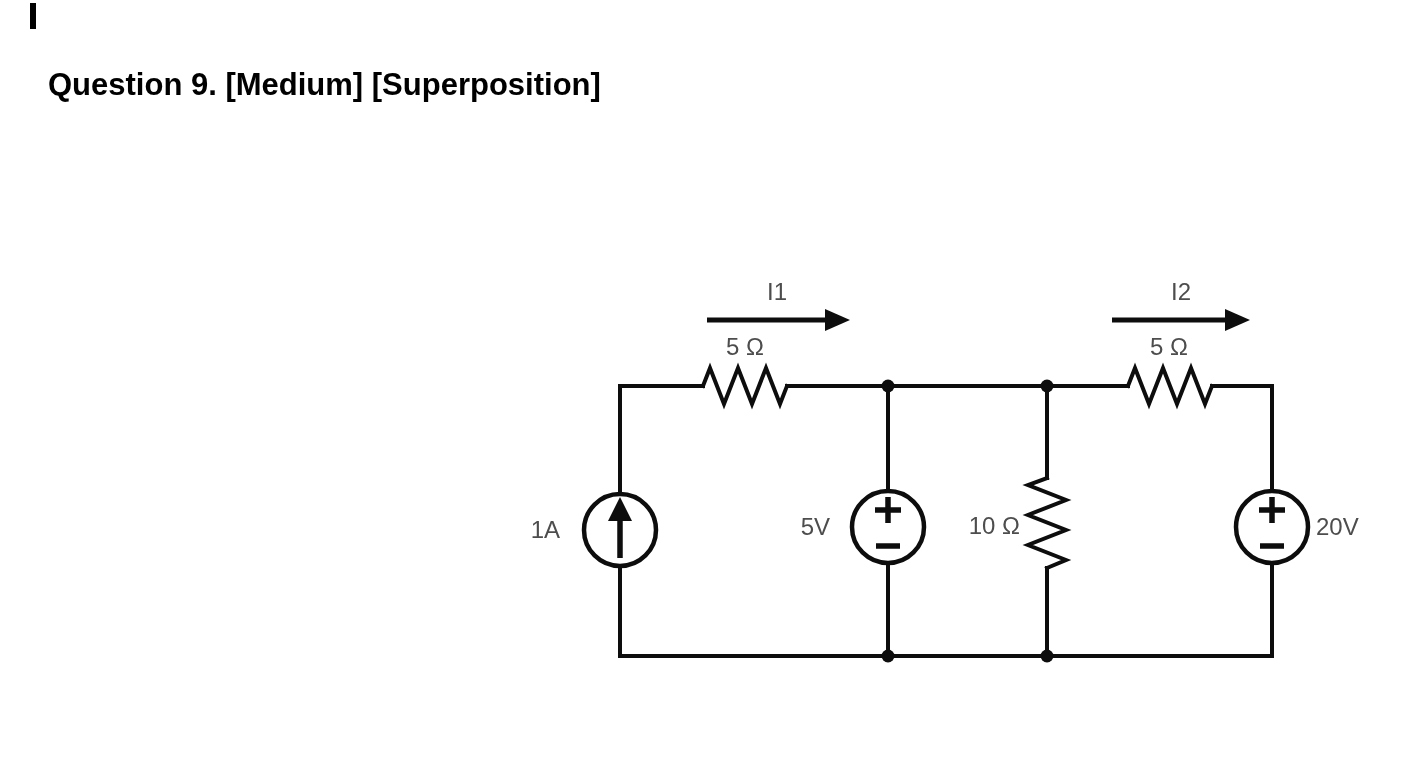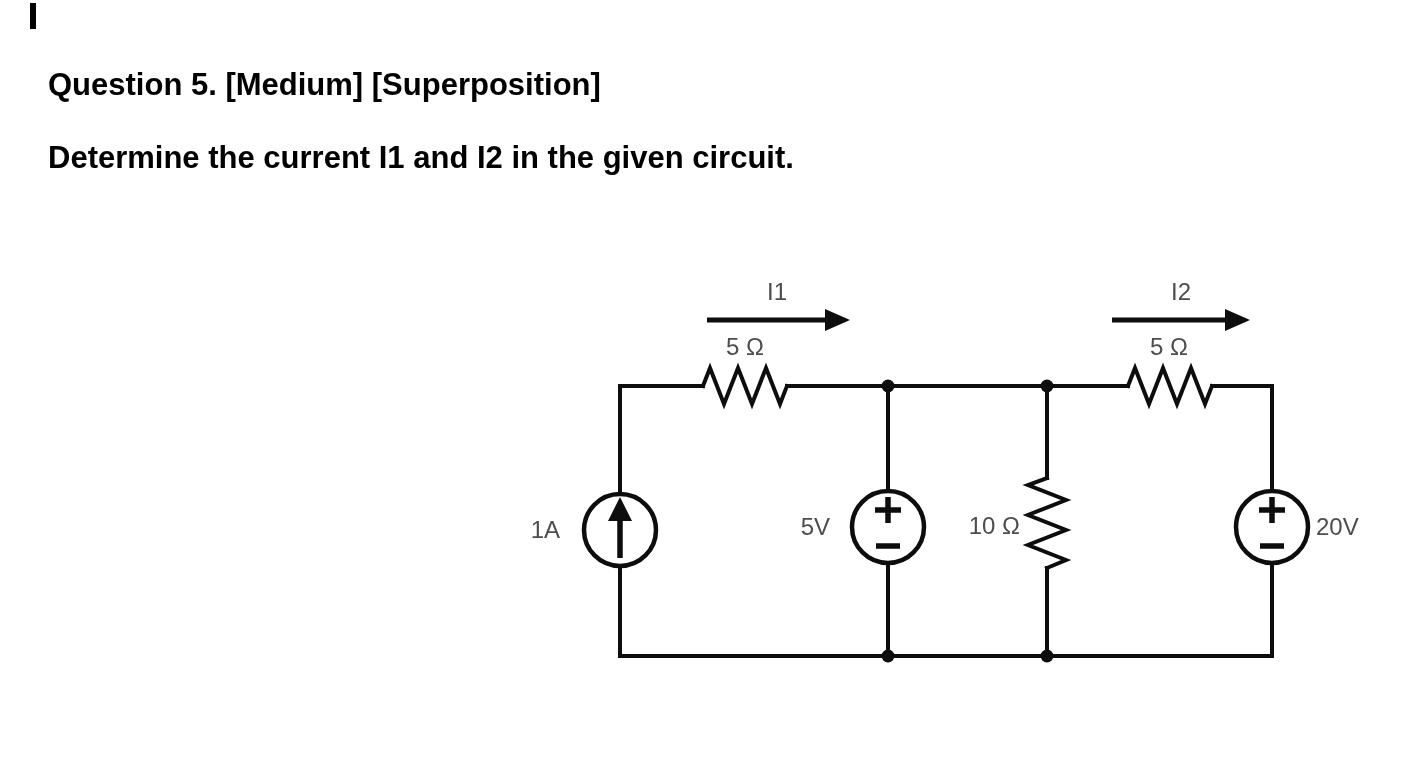--- a/index.html
+++ b/index.html
@@ -70,22 +70,21 @@
     fill: #4d4d4d;
   }
 </style>
 </head>
 <body>
 
 <div class="page">
 
   <div class="cursor-mark"></div>
 
-  <div class="heading q-title">Question 5. [Medium] [Superposition]</div>
-  <div class="heading q-prompt">Determine the current I1 and I2 in the given circuit.</div>
+  <div class="heading q-title">Question 9. [Medium] [Superposition]</div>
 
   <svg class="circuit" width="1425" height="782" viewBox="0 0 1425 782" xmlns="http://www.w3.org/2000/svg">
 
     <g>
 
       <path class="wire" d="M620,386 H703"></path>
       <path class="wire" d="M703,386 l7,-18 l14,36 l14,-36 l14,36 l14,-36 l14,36 l7,-18"></path>
       <path class="wire" d="M787,386 H1128"></path>
       <path class="wire" d="M1128,386 l7,-18 l14,36 l14,-36 l14,36 l14,-36 l14,36 l7,-18"></path>
       <path class="wire" d="M1212,386 H1272"></path>

